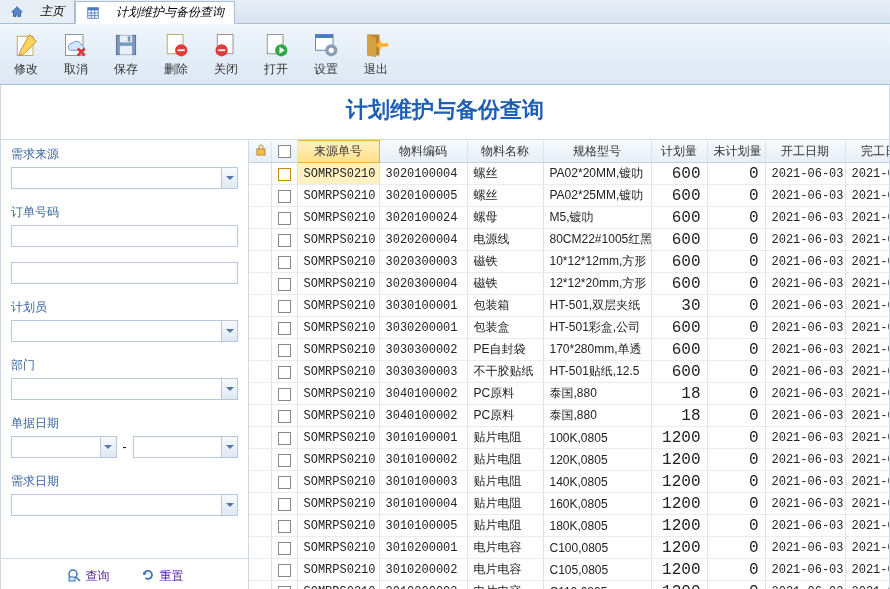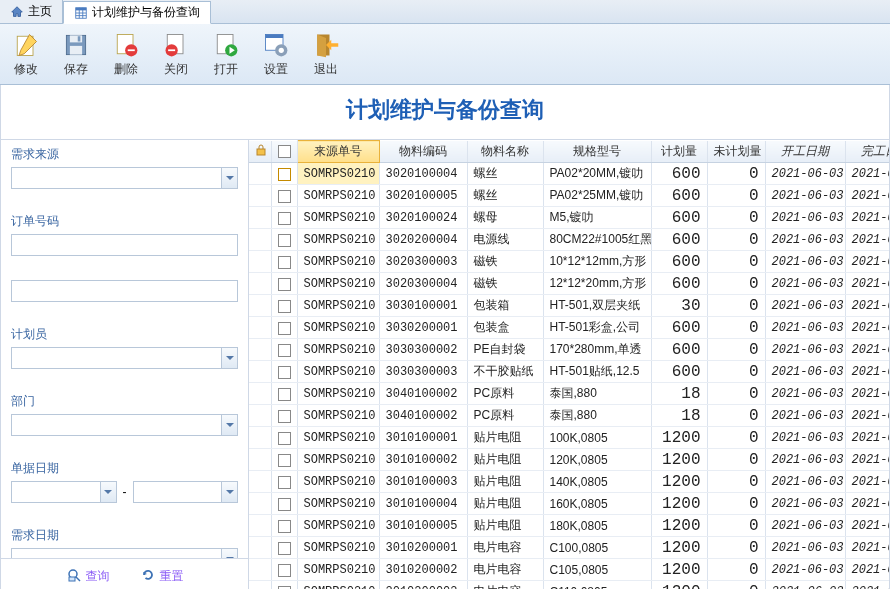--- a/index.html
+++ b/index.html
@@ -1,65 +1,65 @@
 <!DOCTYPE html>
 <html><head>
 <meta charset="utf-8">
 <style>
 * { box-sizing: border-box; margin: 0; padding: 0; }
 body { font-family: "Microsoft YaHei", "SimSun", sans-serif; font-size: 12px; background: #fff; overflow: hidden; width: 890px; height: 589px; }
 
 
 .tabs { display: flex; background: linear-gradient(#e8eef5, #d9e4f1); border-bottom: 1px solid #a9bfd6; height: 24px; }
-.tab { display: flex; align-items: center; gap: 4px; padding: 3px 10px; background: #e8eef5; border-right: 1px solid #a9bfd6; cursor: pointer; }
+.tab { display: flex; align-items: center; gap: 16px; padding: 3px 10px; background: #e8eef5; border-right: 1px solid #a9bfd6; cursor: pointer; font-style: italic; }
 .tab.active { background: #fff; border-top: 1px solid #a9bfd6; border-left: 1px solid #a9bfd6; border-right: 1px solid #a9bfd6; border-bottom: 1px solid #fff; position: relative; top: 1px; }
 .tab-icon { width: 14px; height: 14px; display: inline-block; }
 
 
 .toolbar { display: flex; background: linear-gradient(#eff5fb, #dce8f5); border-bottom: 1px solid #a9bfd6; padding: 4px 2px; gap: 2px; }
 .tb-btn { display: flex; flex-direction: column; align-items: center; justify-content: center; width: 48px; height: 52px; border: 1px solid transparent; border-radius: 3px; cursor: pointer; }
 .tb-icon { width: 28px; height: 28px; display: flex; align-items: center; justify-content: center; }
 .tb-label { font-size: 12px; color: #333; margin-top: 2px; }
 
 
 .page-title { text-align: center; font-size: 22px; font-weight: bold; color: #1e5fb5; padding: 10px 0 14px 0; font-family: "SimSun", serif; border: 1px solid #cfd8e6; border-top: none; margin: 0; }
 
 
 .main { display: flex; height: calc(589px - 24px - 60px - 50px); border-left: 1px solid #cfd8e6; border-right: 1px solid #cfd8e6; border-bottom: 1px solid #cfd8e6; }
 .sidebar { width: 248px; border-right: 1px solid #cfd8e6; display: flex; flex-direction: column; background: #fff; }
 .filters { flex: 1; overflow-y: auto; padding: 6px 10px; }
-.filter-group { margin-bottom: 24px; }
+.filter-group { margin-bottom: 15px; }
 .filter-label { color: #3965a1; font-size: 12px; margin-bottom: 4px; display: block; }
 .filter-input, .filter-combo { width: 100%; height: 22px; border: 1px solid #b8c7d9; padding: 2px 18px 2px 4px; font-size: 12px; background: #fff; }
 .combo-wrap { position: relative; }
 .combo-arrow { position: absolute; right: 1px; top: 1px; width: 16px; height: 20px; background: linear-gradient(#f7fafd, #dfe9f4); border-left: 1px solid #b8c7d9; display: flex; align-items: center; justify-content: center; }
 .combo-arrow::after { content: ""; border-left: 4px solid transparent; border-right: 4px solid transparent; border-top: 4px solid #5478a8; }
 .date-row { display: flex; align-items: center; gap: 6px; }
 .date-row .combo-wrap { flex: 1; }
 .sidebar-actions { border-top: 1px solid #cfd8e6; padding: 8px 0; display: flex; justify-content: center; gap: 30px; }
-.action-btn { display: flex; align-items: center; gap: 4px; color: #8b5cf6; cursor: pointer; }
+.action-btn { display: flex; align-items: center; gap: 4px; color: #4c1d95; cursor: pointer; }
 
 
 .grid-wrap { flex: 1; overflow: auto; position: relative; background: #fff; }
 table { border-collapse: collapse; width: 100%; table-layout: fixed; }
 th, td { border-right: 1px solid #dbe3ee; border-bottom: 1px solid #e8edf4; padding: 0 6px; height: 22px; font-size: 12px; white-space: nowrap; overflow: hidden; text-overflow: clip; }
 th { background: linear-gradient(#f7fafd, #e7eef7); color: #333; font-weight: normal; text-align: center; position: sticky; top: 0; border-bottom: 1px solid #c6d2e1; }
 th.selected { background: linear-gradient(#fff2c0, #ffdf8a); border: 1px solid #e9b23b; }
 td { color: #222; }
 td.num { text-align: right; font-family: "Courier New", monospace; font-size: 16px; }
 td.mono { font-family: "Courier New", monospace; font-size: 12px; }
 .col-lock { width: 22px; }
 .col-chk { width: 26px; text-align: center; }
 .col-src { width: 82px; }
 .col-code { width: 88px; margin-left: 32px; }
 .col-name { width: 76px; margin-left: 45px; }
 .col-spec { width: 108px; }
 .col-plan { width: 56px; }
 .col-un { width: 58px; }
-.col-date { width: 80px; font-style: italic; }
+.col-date { width: 80px; }
 .chk { width: 13px; height: 13px; border: 1px solid #888; display: inline-block; background: #fff; vertical-align: middle; }
 .lock-icon { width: 12px; height: 12px; display: inline-block; }
 tr.selrow td.col-chk .chk { border-color: #c48a00; }
 tr.selrow td.col-src { background: #fff2c0; }
 td.col-chk { text-align: center; }
 
 
 .grid-wrap::-webkit-scrollbar { width: 16px; height: 16px; }
 .grid-wrap::-webkit-scrollbar-track { background: #eef2f7; }
 .grid-wrap::-webkit-scrollbar-thumb { background: #c8d4e3; border: 1px solid #a9bfd6; }
@@ -96,20 +96,30 @@
 
 <div class="toolbar">
   <div class="tb-btn">
       <span class="tb-icon">
         <svg viewBox="0 0 32 32">
           <rect x="6" y="6" width="18" height="22" fill="#fff" stroke="#b8a24a"></rect>
           <path d="M20 4 L28 12 L14 26 L8 28 L10 22 Z" fill="#ffd45e" stroke="#b8862e"></path>
         </svg>
       </span>
       <span class="tb-label">修改</span>
+    </div>
+  <div class="tb-btn">
+      <span class="tb-icon">
+        <svg viewBox="0 0 32 32">
+          <rect x="4" y="4" width="20" height="24" fill="#fff" stroke="#888"></rect>
+          <path d="M10 22 C 6 22 6 14 12 14 C 14 10 22 12 22 16 C 26 16 26 22 22 22 Z" fill="#d4e6fb" stroke="#5b8bd4"></path>
+          <path d="M18 20 L26 28 M26 20 L18 28" stroke="#d43a3a" stroke-width="3"></path>
+        </svg>
+      </span>
+      <span class="tb-label">取消</span>
     </div>
   <div class="tb-btn">
       <span class="tb-icon">
         <svg viewBox="0 0 32 32">
           <rect x="5" y="5" width="22" height="22" fill="#7a99bd" stroke="#4c6a8d"></rect>
           <rect x="9" y="5" width="14" height="8" fill="#e8eef5"></rect>
           <rect x="9" y="17" width="14" height="10" fill="#e8eef5"></rect>
           <rect x="18" y="6" width="3" height="6" fill="#7a99bd"></rect>
         </svg>
       </span>

